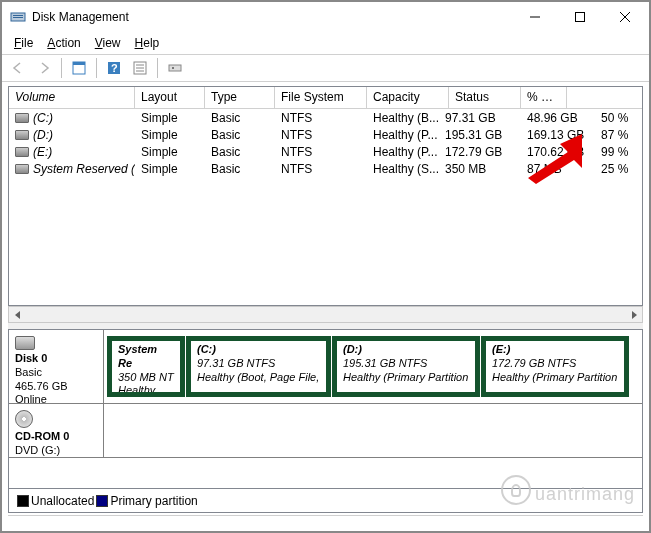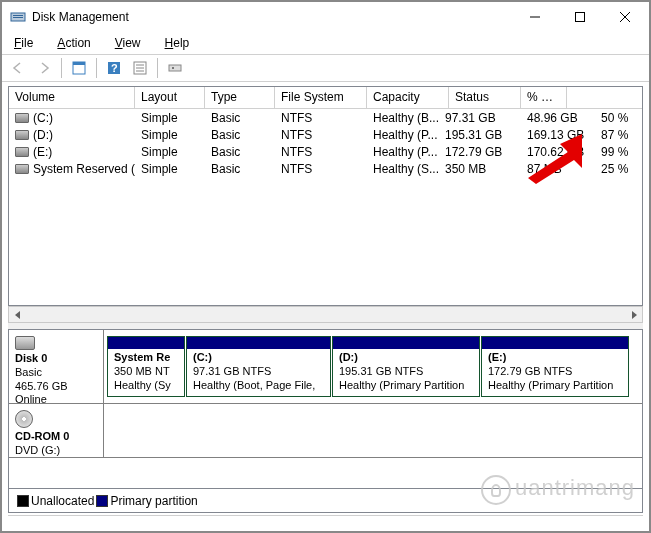--- a/index.html
+++ b/index.html
@@ -4,74 +4,74 @@
 <style>
   * { box-sizing: border-box; margin: 0; padding: 0; }
   body { font-family: "Segoe UI", Tahoma, sans-serif; font-size: 12px; background: #fff; color: #000; width: 651px; height: 533px; border: 2px solid #888; position: relative; overflow: hidden; }
   
   .titlebar { height: 30px; display: flex; align-items: center; padding: 0 2px 0 8px; background: #fff; }
   .titlebar .icon { width: 16px; height: 16px; margin-right: 6px; }
   .titlebar .title { flex: 1; font-size: 12px; }
   .winbtn { width: 45px; height: 28px; display: flex; align-items: center; justify-content: center; cursor: pointer; }
   .winbtn svg { stroke: #000; fill: none; }
   
-  .menubar { height: 22px; display: flex; align-items: center; padding: 0 6px; gap: 12px; }
+  .menubar { height: 22px; display: flex; align-items: center; padding: 0 6px; gap: 2px; }
   .menuitem { padding: 2px 6px; cursor: pointer; }
   .menuitem .ul { text-decoration: underline; }
   
   .toolbar { height: 28px; border-top: 1px solid #d0d0d0; border-bottom: 1px solid #d0d0d0; display: flex; align-items: center; padding: 0 4px; gap: 2px; }
   .tbtn { width: 24px; height: 22px; display: flex; align-items: center; justify-content: center; border: 1px solid transparent; cursor: pointer; }
   .tbtn.disabled { opacity: 0.45; cursor: default; }
   .sep { width: 1px; height: 20px; background: #c0c0c0; margin: 0 3px; }
   
   .main { position: absolute; top: 84px; left: 6px; right: 6px; bottom: 18px; display: flex; flex-direction: column; }
   
   .volgrid { border: 1px solid #828790; height: 220px; background: #fff; overflow: hidden; }
   .volhead { display: flex; background: #fff; border-bottom: 1px solid #d0d0d0; height: 22px; }
   .volhead .col { border-right: 1px solid #d0d0d0; padding: 3px 6px; font-size: 12px; white-space: nowrap; overflow: hidden; text-overflow: ellipsis; }
   .volrow { display: flex; height: 17px; align-items: center; }
   .volrow .col { padding: 0 6px; font-size: 12px; white-space: nowrap; overflow: hidden; text-overflow: ellipsis; display: flex; align-items: center; }
   .diskicon { width: 14px; height: 10px; background: linear-gradient(#ccc,#888); border: 1px solid #666; border-radius: 1px; margin-right: 4px; flex-shrink:0; }
   
-  .c-vol { width: 126px; }
+  .c-vol { width: 126px; font-style: italic; }
   .c-lay { width: 70px; }
   .c-typ { width: 70px; }
   .c-fs  { width: 92px; }
   .c-sta { width: 72px; }
   .c-cap { width: 82px; }
   .c-fre { width: 74px; }
   .c-pct { width: 46px; }
   
   .hsplit { height: 6px; cursor: row-resize; background: #f0f0f0; }
   
   .scrollfake { height: 17px; border: 1px solid #c9c9c9; background: #f0f0f0; display: flex; align-items: center; }
   .sfarrow { width: 17px; height: 15px; display: flex; align-items: center; justify-content: center; }
   
   .diskpane { flex:1; border: 1px solid #828790; overflow: hidden; }
   .diskwrap { height: 100%; overflow-y: auto; }
   .diskrow { display: flex; border-bottom: 1px solid #808080; height: 74px; }
   .disklabel { width: 95px; border-right: 1px solid #808080; padding: 6px 4px 4px 6px; font-size: 11px; line-height: 1.25; }
   .dlicon { width: 20px; height: 14px; background: linear-gradient(#ddd,#999); border:1px solid #666; border-radius:2px; margin-bottom:2px; position:relative; }
   .dlicon.cd { border-radius: 50%; width:18px; height:18px; background: radial-gradient(circle,#fff 15%, #bbb 16%, #ddd 70%, #888 71%); }
   .diskparts { flex:1; display:flex; padding: 6px 3px; gap:1px; }
-  .part { border: 1px solid #14532d; flex: 0 0 auto; display:flex; flex-direction:column; overflow:hidden; }
+  .part { border: 5px solid #14532d; flex: 0 0 auto; display:flex; flex-direction:row; overflow:hidden;font-style:italic; }
   .part .bar { height: 12px; background: #000080; }
   .part .body { padding: 2px 6px; font-size: 11px; line-height: 1.25; flex:1; }
   .part .name { font-weight: bold; }
   
   .legend { height: 24px; display:flex; align-items:center; padding: 0 8px; gap: 2px; border: 1px solid #828790; border-top:0; font-size:12px; }
   .sw { width: 12px; height: 12px; border:1px solid #333; }
   .sw.black { background:#000; }
   .sw.navy { background:#000080; }
   
   .statusbar { position:absolute; bottom:2px; left:6px; right:6px; height:14px; border-top:1px solid #d0d0d0; }
   
   .arrow { position:absolute; top:132px; left:510px; pointer-events:none; }
   
-  .watermark { position:absolute; right:14px; bottom:26px; color:rgba(200,200,200,0.85); font-size:22px; font-weight:300; letter-spacing:1px; display:flex; align-items:flex-start; gap:4px; pointer-events:none; }
+  .watermark { position:absolute; right:14px; bottom:26px; color:rgba(200,200,200,0.85); font-size:18px; font-weight:300; letter-spacing:1px; display:flex; align-items:flex-end; gap:4px; pointer-events:none; }
   .wmcirc { width:30px; height:30px; border:2px solid rgba(200,200,200,0.85); border-radius:50%; display:flex; align-items:center; justify-content:center; }
   .bulb { width:10px; height:13px; border:2px solid rgba(200,200,200,0.85); border-radius:50% 50% 30% 30%; }
 </style>
 </head>
 <body>
 
 <div class="titlebar">
   <span class="icon">
     <svg width="16" height="16">
         <rect x="1" y="4" width="14" height="8" fill="#bcd" stroke="#369"></rect>

